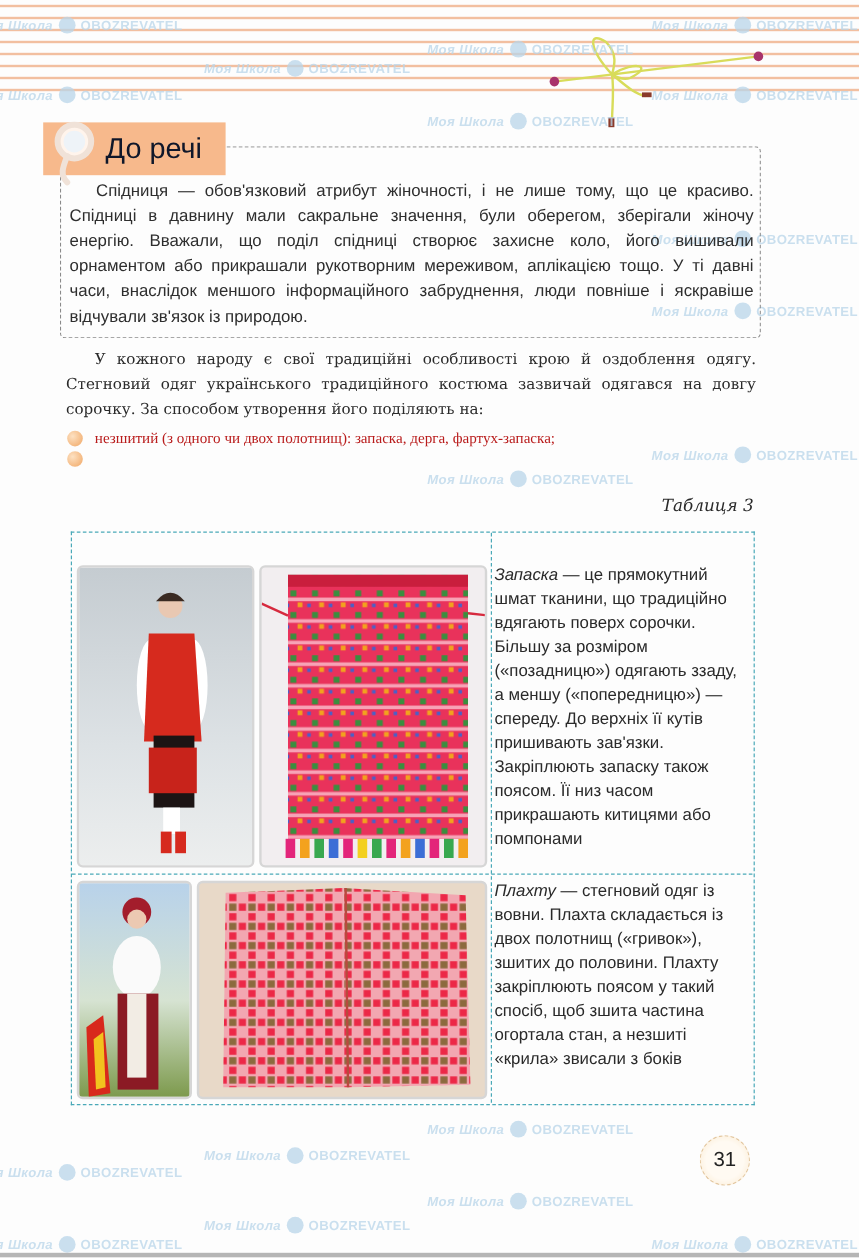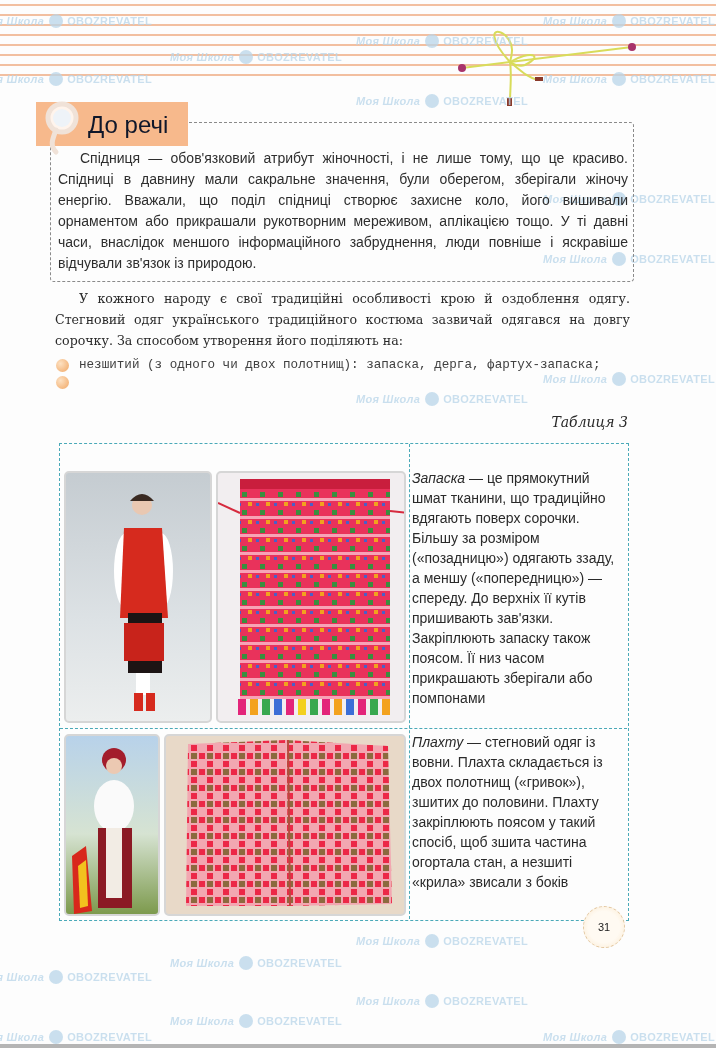--- a/index.html
+++ b/index.html
@@ -45,22 +45,22 @@
 
   .main-para {
     position: absolute; left: 55px; top: 288px; width: 575px;
     font-family: "DejaVu Serif", serif; font-size: 12.6px; line-height: 21px;
     text-align: justify; color: #2a2a2a;
   }
   .main-para .indent { display: inline-block; width: 24px; }
 
   .bullets { position: absolute; left: 56px; top: 355px; width: 580px; margin: 0; padding: 0; list-style: none; }
   .bullets li {
-    font-family: Liberation Mono, monospace; font-size: 12.6px; line-height: 21px;
-    color: #404040; display: flex; align-items: center;
+    font-family: Liberation Serif, serif; font-size: 12.6px; line-height: 21px;
+    color: #b91c1c; display: flex; align-items: center;
   }
   .bullet-dot {
     display: inline-block; width: 13px; height: 13px; border-radius: 50%;
     background: radial-gradient(circle at 35% 35%, #fde1c2, #f0a663);
     margin-right: 10px; flex: 0 0 auto;
   }
 
   .table-caption {
     position: absolute; right: 88px; top: 414px;
     font-family: "DejaVu Serif", serif; font-style: italic; font-size: 14px; color: #2a2a2a;
@@ -83,25 +83,25 @@
   .photo {
     position: absolute; border: 2px solid #d6d6d6; border-radius: 5px; overflow: hidden; box-sizing: border-box;
   }
   .desc {
     position: absolute; left: 352px; width: 212px;
     font-size: 14px; line-height: 20px; color: #2a2a2a;
   }
   .desc .term { font-style: italic; }
 
   .page-number {
-    position: absolute; left: 583px; top: 906px; width: 42px; height: 42px; border-radius: 50%;
+    position: absolute; left: 583px; top: 946px; width: 42px; height: 42px; border-radius: 50%;
     background: radial-gradient(circle, #fffaf2 55%, #fae8cc 100%);
     border: 1px dashed #e3c7a0; box-sizing: border-box;
     display: flex; align-items: center; justify-content: center;
-    font-size: 11px; color: #222;
+    font-size: 17px; color: #222;
   }
   .bottom-bar { position: absolute; left: 0; top: 1044px; width: 716px; height: 4px; background: #b5b5b5; }
 </style>
 </head>
 <body>
 
 <div class="stripes">
   <div class="stripe" style="top:4px"></div>
   <div class="stripe" style="top:14px"></div>
   <div class="stripe" style="top:24px"></div>
@@ -209,21 +209,21 @@
         <rect x="92" y="226" width="8" height="16" fill="#38a84f"></rect>
         <rect x="104" y="226" width="8" height="16" fill="#e3257a"></rect>
         <rect x="116" y="226" width="8" height="16" fill="#f3a21e"></rect>
         <rect x="128" y="226" width="8" height="16" fill="#3c6ed6"></rect>
         <rect x="140" y="226" width="8" height="16" fill="#e3257a"></rect>
         <rect x="152" y="226" width="8" height="16" fill="#38a84f"></rect>
         <rect x="164" y="226" width="8" height="16" fill="#f3a21e"></rect>
       </g>
     </svg>
   </div>
-  <div class="desc" style="top:24px;"><span class="term">Запаска</span><span> — це прямокутний шмат тканини, що традиційно вдягають поверх сорочки. Більшу за розміром («позадницю») одягають ззаду, а меншу («попередницю») — спереду. До верхніх її кутів пришивають зав'язки. Закріплюють запаску також поясом. Її низ часом прикрашають зберігали або помпонами</span></div>
+  <div class="desc" style="top:24px;"><span class="term">Запаска</span><span> — це прямокутний шмат тканини, що традиційно вдягають поверх сорочки. Більшу за розміром («позадницю») одягають ззаду, а меншу («попередницю») — спереду. До верхніх її кутів пришивають зав'язки. Закріплюють запаску також поясом. Її низ часом прикрашають китицями або помпонами</span></div>
 
   <div class="photo" style="left:4px;top:290px;width:96px;height:182px;background:linear-gradient(180deg,#b8d2ea 0%,#d6e3d2 55%,#7d9a4d 100%);">
     <svg width="96" height="182" viewBox="0 0 96 182">
       <circle cx="48" cy="24" r="12" fill="#a31d2c"></circle>
       <circle cx="48" cy="30" r="8" fill="#ecc9b2"></circle>
       <ellipse cx="48" cy="70" rx="20" ry="26" fill="#fafafa"></ellipse>
       <rect x="32" y="92" width="34" height="80" fill="#8b1a24"></rect>
       <rect x="40" y="92" width="16" height="70" fill="#f2ece4"></rect>
       <path d="M6 120 L20 110 L26 175 L8 178 Z" fill="#d8281c"></path>
       <path d="M12 130 L20 124 L22 170 L14 172 Z" fill="#f2c21e"></path>

